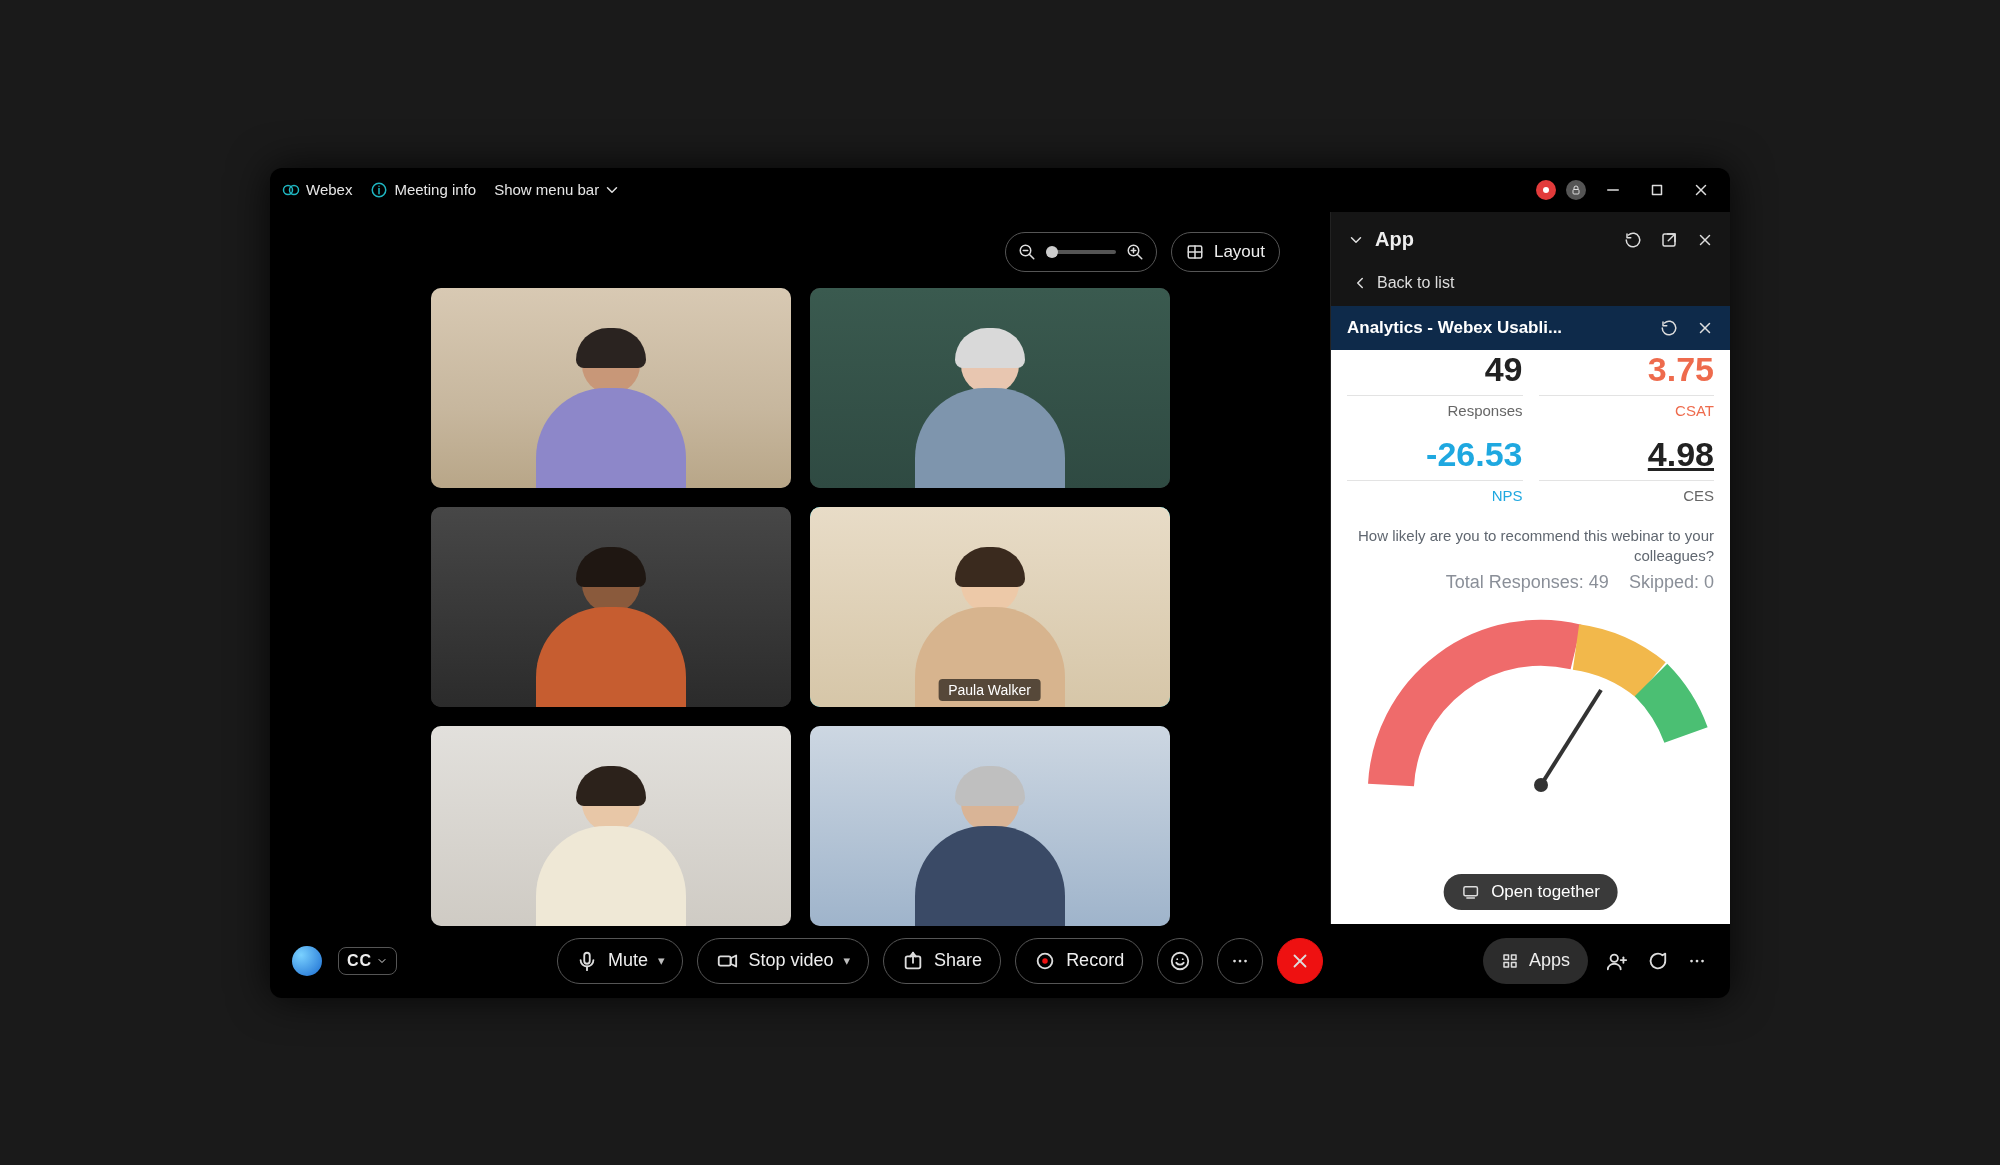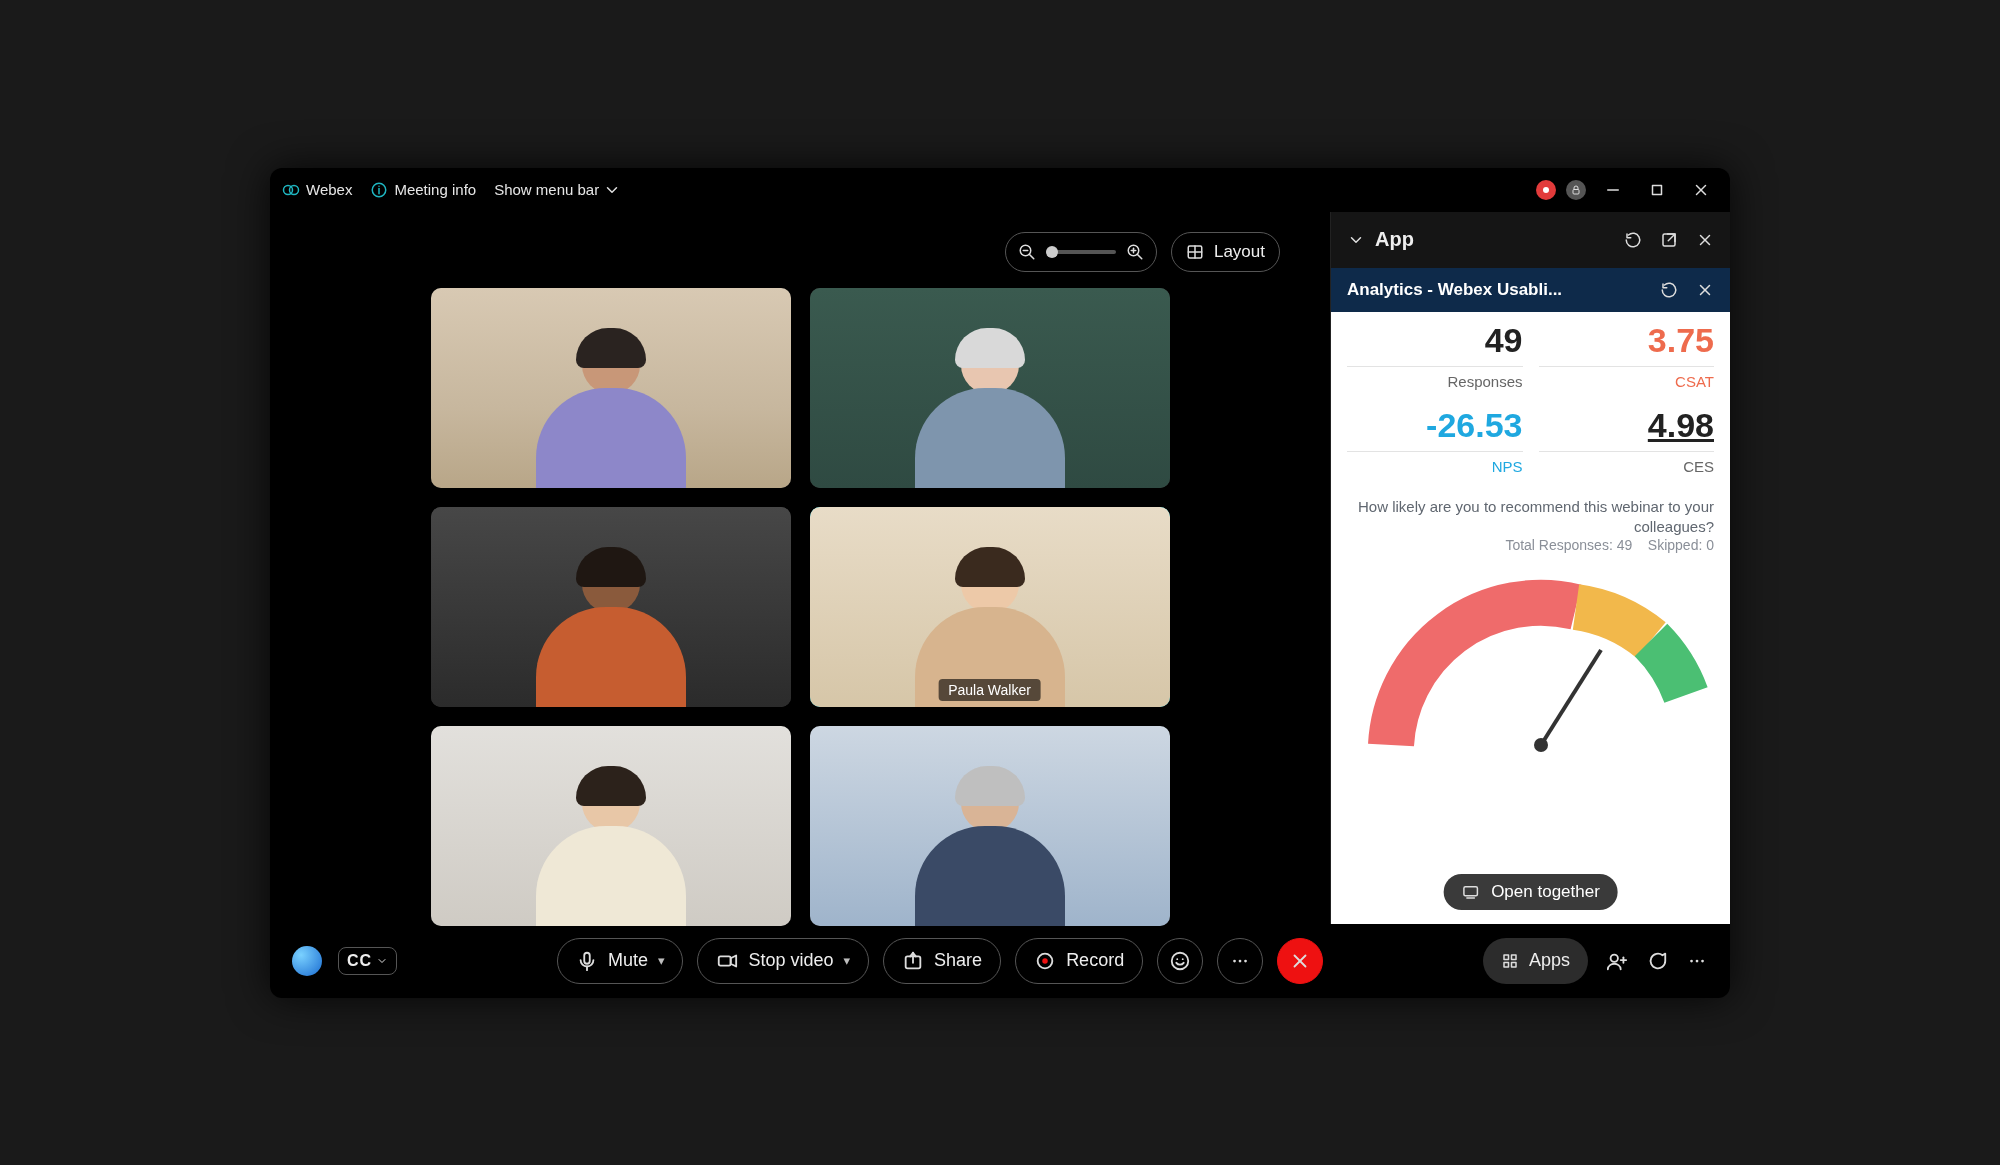--- a/index.html
+++ b/index.html
@@ -94,32 +94,32 @@
     display:flex; flex-direction:column; color:#eee;
   }
   .app-header { display:flex; align-items:center; height:56px; padding:0 16px; gap:10px; font-size:20px; font-weight:600;}
   .app-header .right { margin-left:auto; display:flex; gap:18px; color:#ccc; font-size:16px;}
   .back-row { display:flex; align-items:center; gap:8px; padding:6px 20px 14px; color:#ddd; font-size:16px;}
   .analytics-bar {
     background:#0e2a4a; color:#fff; display:flex; align-items:center; justify-content:space-between;
     padding:12px 16px; font-weight:600; font-size:17px;
   }
   .analytics-bar .icons{display:flex;gap:18px;align-items:center;}
-  .analytics-body { background:#fff; color:#333; flex:1; padding:9px 16px 0; overflow:hidden; position:relative;}
+  .analytics-body { background:#fff; color:#333; flex:1; padding:0 16px 0; overflow:hidden; position:relative;}
   .metrics { display:grid; grid-template-columns:1fr 1fr; gap:16px;}
   .metric {}
   .metric .value { font-size:34px; font-weight:600;}
   .metric .label { font-size:15px; color:#666; margin-top:2px;}
   .metric hr{border:none;border-top:1px solid #e3e3e3;margin:6px 0;}
   .v-responses{color:#222;}
   .v-csat{color:#ee6b4d;}
   .v-nps{color:#1fa8e0;}
   .v-ces{color:#222;text-decoration:underline;}
   .question { margin-top:22px; color:#606770; font-size:15px; line-height:1.35;}
-  .subline { color:#8a8f98; font-size:14px; }
+  .subline { color:#8a8f98; font-size:18px; margin-top:6px;}
   .gauge-wrap{ position:relative; height:180px; margin-top:12px;}
   .gauge{ position:absolute; left:50%; transform:translateX(-50%); bottom:-20px;}
   .open-together {
     position:absolute; left:50%; transform:translateX(-50%); bottom:14px;
     background:#3a3a3a; color:#fff; border-radius:22px; padding:8px 18px;
     display:flex; align-items:center; gap:12px; font-size:17px;
   }
 
   
   .bottombar {
@@ -320,20 +320,28 @@
                 <line x1="20" y1="4" x2="11" y2="13"></line>
               </svg>
             </span>
           <span class="ic">
               <svg class="icon" viewBox="0 0 24 24">
                 <line x1="6" y1="6" x2="18" y2="18"></line>
                 <line x1="18" y1="6" x2="6" y2="18"></line>
               </svg>
             </span>
         </div>
+      </div>
+      <div class="back-row">
+        <span class="ic">
+            <svg class="icon" viewBox="0 0 24 24">
+              <polyline points="15 6 9 12 15 18"></polyline>
+            </svg>
+          </span>
+        <span>Back to list</span>
       </div>
 
       <div class="analytics-bar">
         <span>Analytics - Webex Usabli...</span>
         <div class="icons">
           <span class="ic">
               <svg class="icon" viewBox="0 0 24 24" stroke="#fff">
                 <path d="M3 12a9 9 0 1 0 3-6.7"></path>
                 <polyline points="4 4 4 9 9 9"></polyline>
               </svg>

